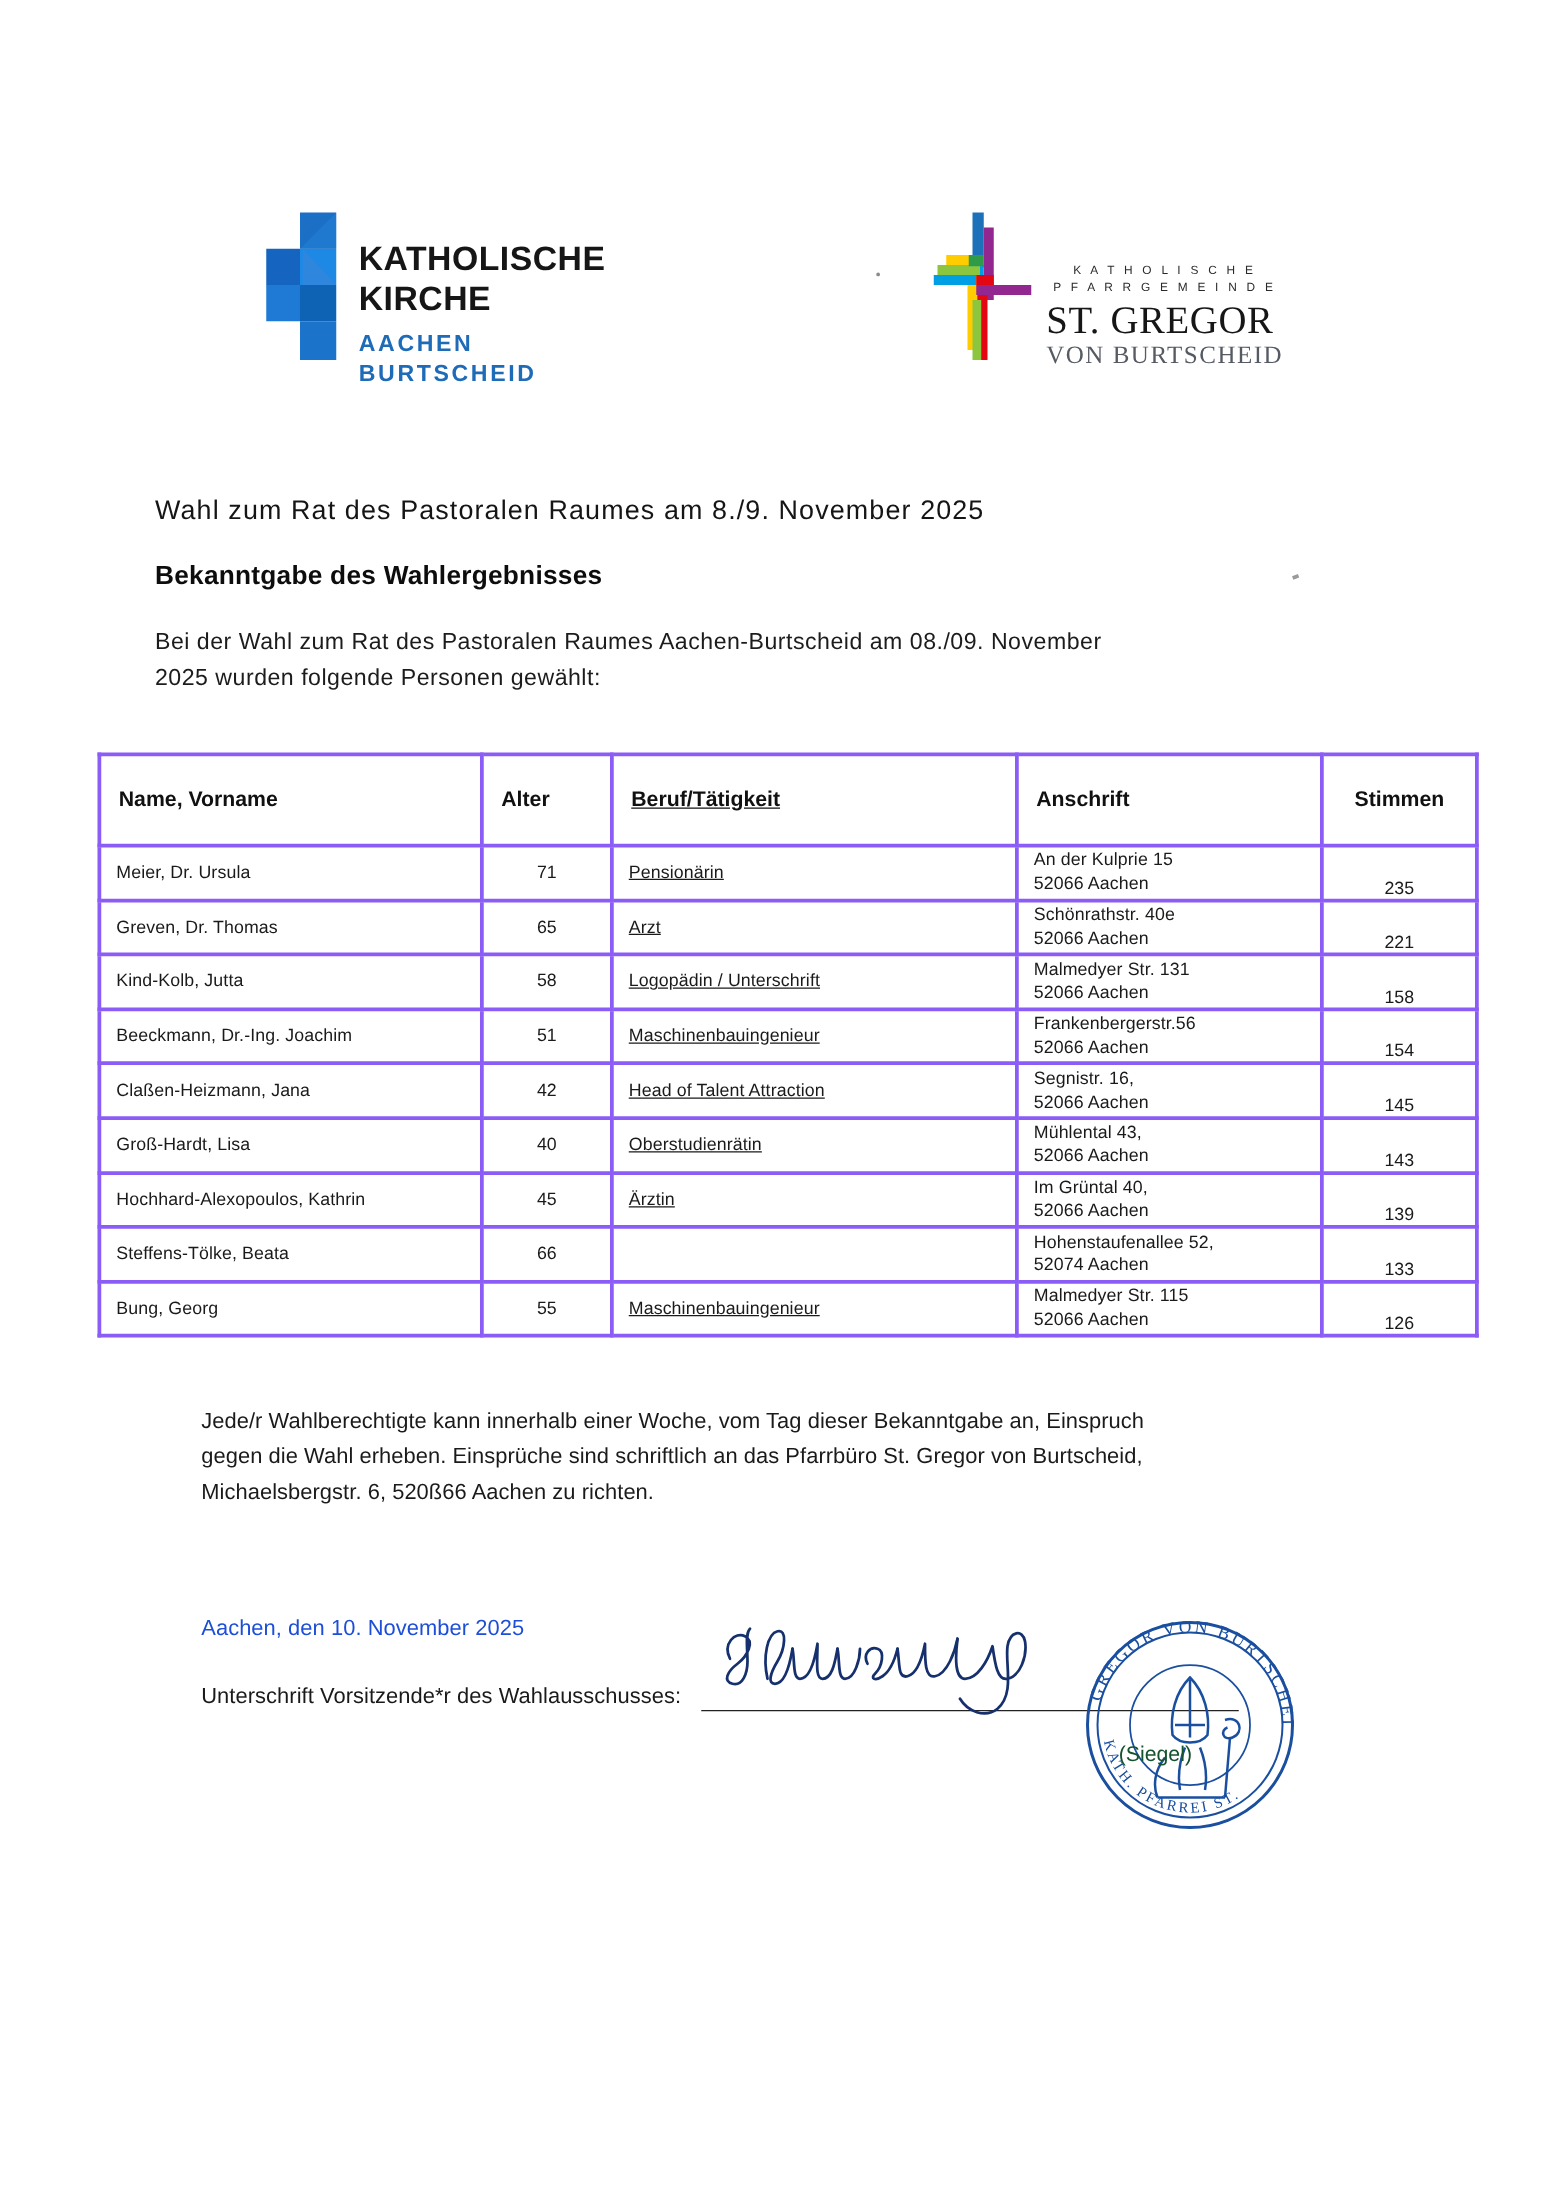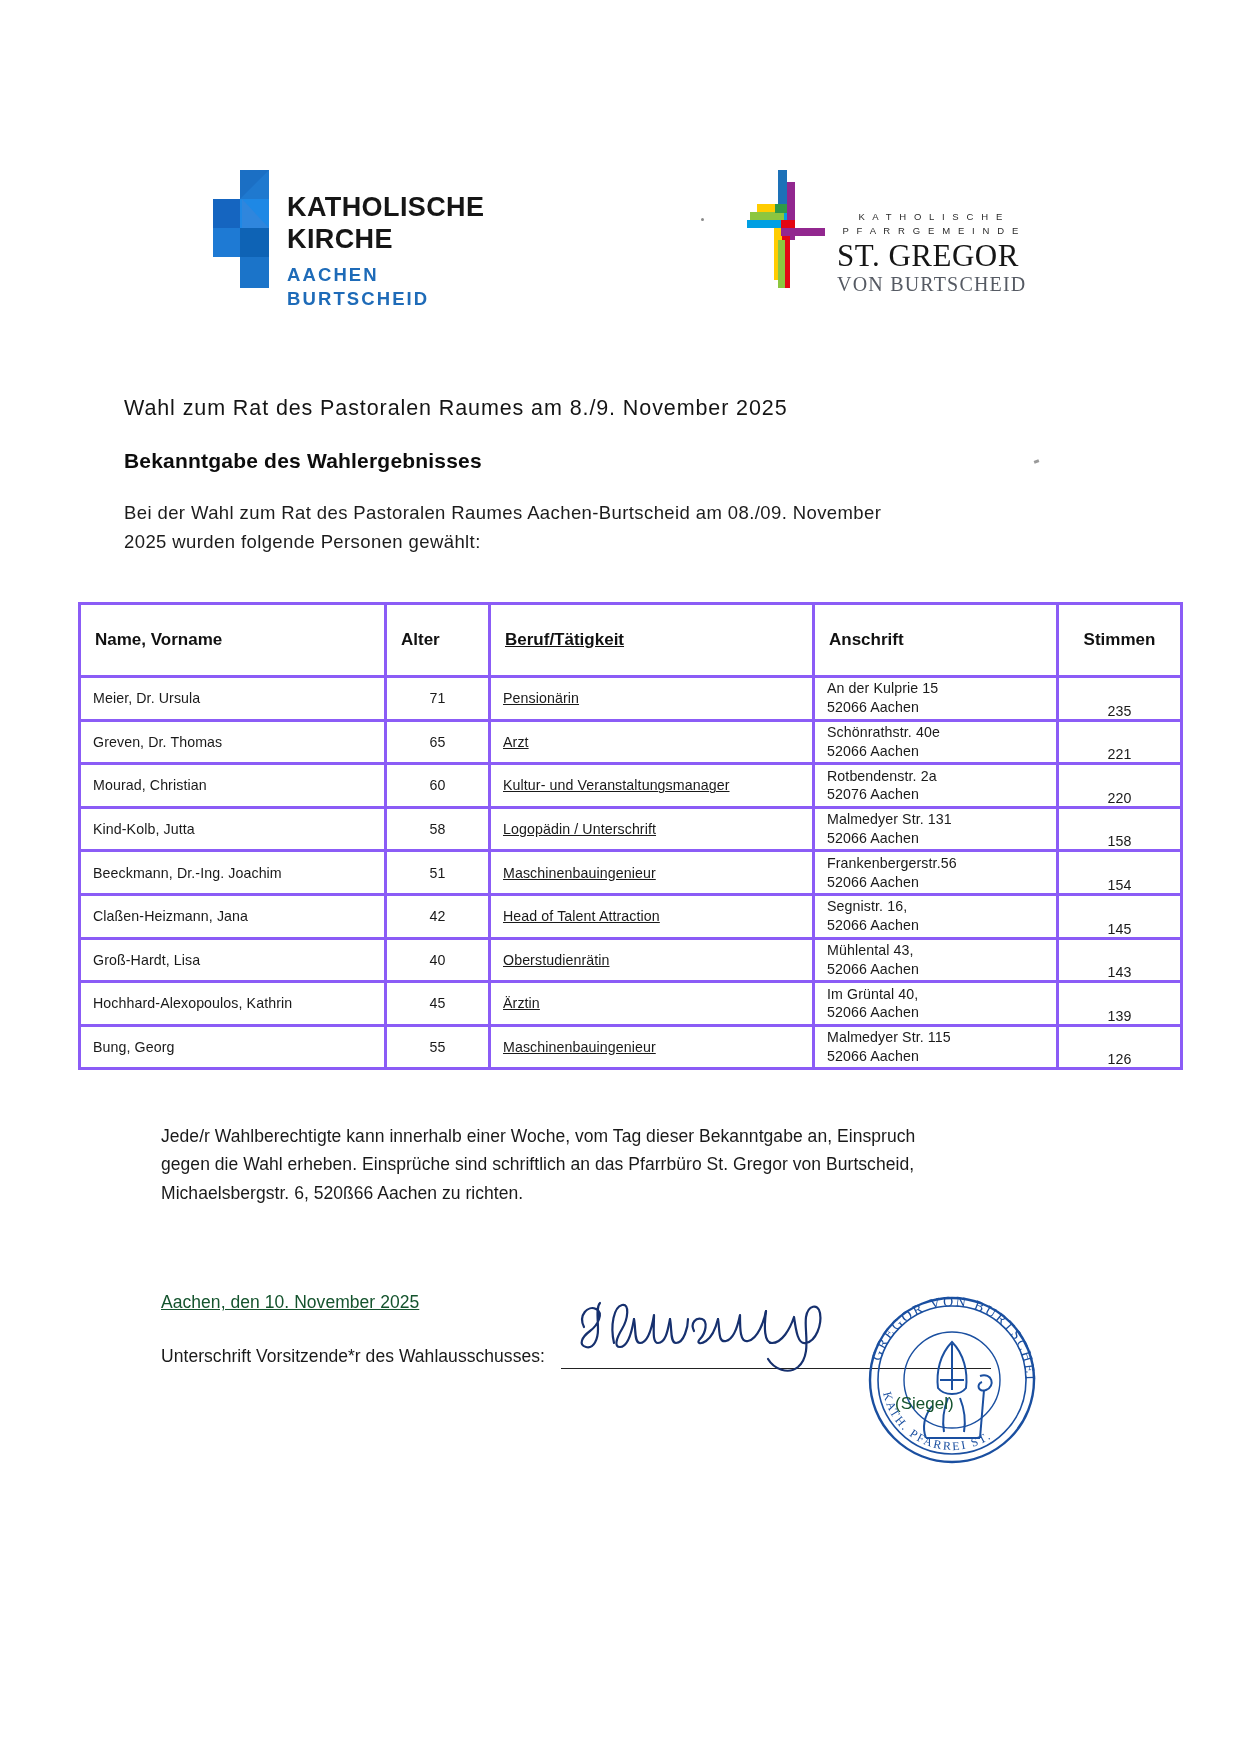--- a/index.html
+++ b/index.html
@@ -221,23 +221,22 @@
   }
 
   .signline {
     position: absolute;
     left: 161px;
     top: 1292px;
     width: 800px;
   }
   .sign-date {
     font-size: 17.5px;
-    color: #14532d;
+    color: #1d4ed8;
     letter-spacing: 0.05px;
-    text-decoration: underline;
   }
   .sign-row {
     margin-top: 33px;
     position: relative;
     font-size: 17.5px;
     color: #1a1a1a;
     letter-spacing: 0.05px;
   }
   .sign-rule {
     position: absolute;
@@ -358,30 +357,20 @@
           <td class="c-name">Greven, Dr. Thomas</td>
           <td class="c-alter">65</td>
           <td class="c-beruf">Arzt</td>
           <td class="c-anschrift">
             <span class="addr-l1">Schönrathstr. 40e</span>
             <span class="addr-l2">52066 Aachen</span>
           </td>
           <td class="c-stimmen">221</td>
         </tr>
         <tr>
-          <td class="c-name">Mourad, Christian</td>
-          <td class="c-alter">60</td>
-          <td class="c-beruf">Kultur- und Veranstaltungsmanager</td>
-          <td class="c-anschrift">
-            <span class="addr-l1">Rotbendenstr. 2a</span>
-            <span class="addr-l2">52076 Aachen</span>
-          </td>
-          <td class="c-stimmen">220</td>
-        </tr>
-        <tr>
           <td class="c-name">Kind-Kolb, Jutta</td>
           <td class="c-alter">58</td>
           <td class="c-beruf">Logopädin / Unterschrift</td>
           <td class="c-anschrift">
             <span class="addr-l1">Malmedyer Str. 131</span>
             <span class="addr-l2">52066 Aachen</span>
           </td>
           <td class="c-stimmen">158</td>
         </tr>
         <tr>
@@ -416,20 +405,30 @@
         </tr>
         <tr>
           <td class="c-name">Hochhard-Alexopoulos, Kathrin</td>
           <td class="c-alter">45</td>
           <td class="c-beruf">Ärztin</td>
           <td class="c-anschrift">
             <span class="addr-l1">Im Grüntal 40,</span>
             <span class="addr-l2">52066 Aachen</span>
           </td>
           <td class="c-stimmen">139</td>
+        </tr>
+        <tr>
+          <td class="c-name">Steffens-Tölke, Beata</td>
+          <td class="c-alter">66</td>
+          <td class="c-beruf"></td>
+          <td class="c-anschrift">
+            <span class="addr-l1">Hohenstaufenallee 52,</span>
+            <span class="addr-l2">52074 Aachen</span>
+          </td>
+          <td class="c-stimmen">133</td>
         </tr>
         <tr>
           <td class="c-name">Bung, Georg</td>
           <td class="c-alter">55</td>
           <td class="c-beruf">Maschinenbauingenieur</td>
           <td class="c-anschrift">
             <span class="addr-l1">Malmedyer Str. 115</span>
             <span class="addr-l2">52066 Aachen</span>
           </td>
           <td class="c-stimmen">126</td>

